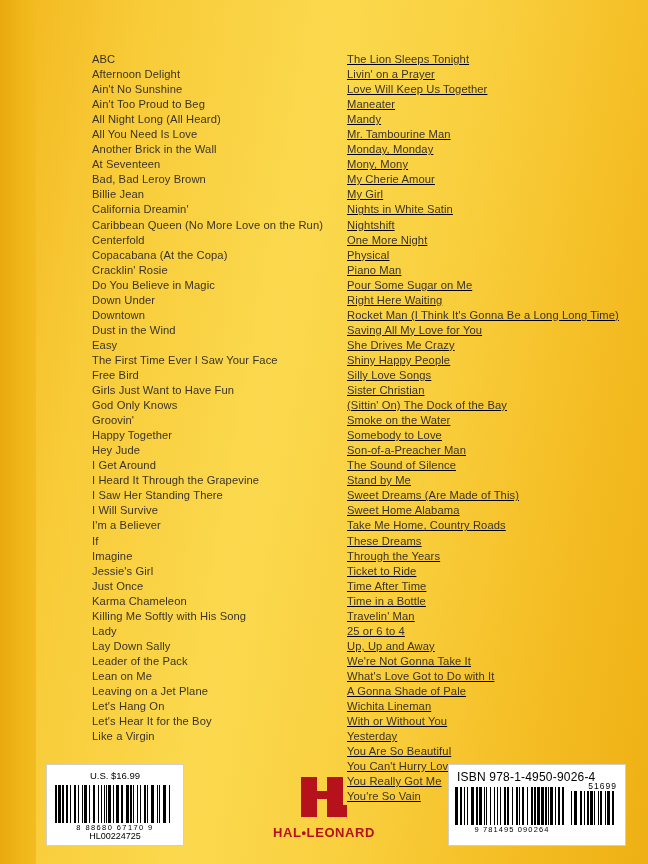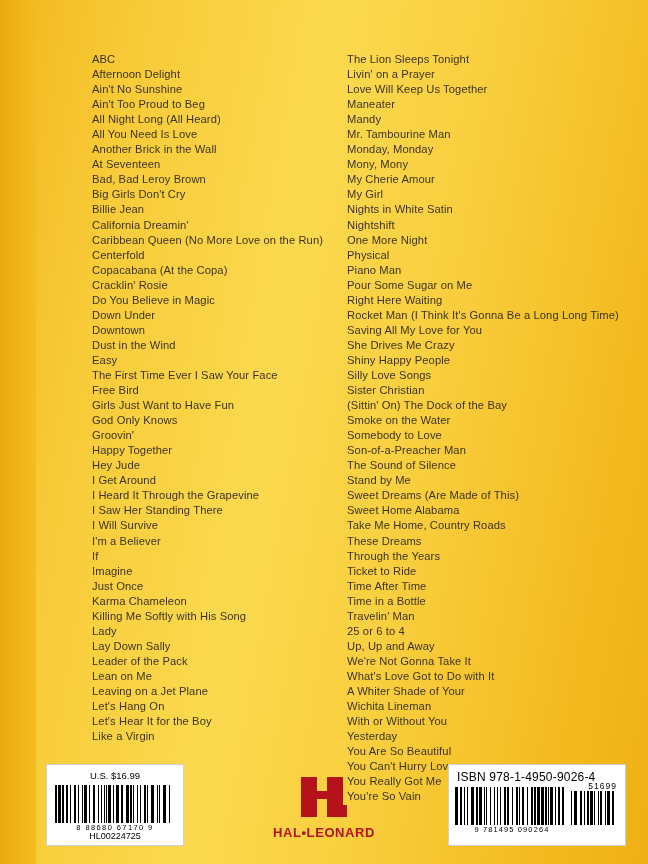--- a/index.html
+++ b/index.html
@@ -43,20 +43,21 @@
     top: 52px;
     width: 500px;
     display: flex;
     gap: 0;
   }
   .col {
     width: 255px;
   }
   .col.right {
     width: 245px;
+    text-decoration: underline;
   }
   .song {
     font-size: 11.2px;
     line-height: 15.05px;
     color: #3b3429;
     letter-spacing: 0.1px;
     white-space: nowrap;
   }
   
   .barcode-left {
@@ -210,21 +211,20 @@
       <div class="col" id="col-left">
           <div class="song">ABC</div>
           <div class="song">Afternoon Delight</div>
           <div class="song">Ain't No Sunshine</div>
           <div class="song">Ain't Too Proud to Beg</div>
           <div class="song">All Night Long (All Heard)</div>
           <div class="song">All You Need Is Love</div>
           <div class="song">Another Brick in the Wall</div>
           <div class="song">At Seventeen</div>
           <div class="song">Bad, Bad Leroy Brown</div>
-          <div class="song">Big Girls Don't Cry</div>
           <div class="song">Billie Jean</div>
           <div class="song">California Dreamin'</div>
           <div class="song">Caribbean Queen (No More Love on the Run)</div>
           <div class="song">Centerfold</div>
           <div class="song">Copacabana (At the Copa)</div>
           <div class="song">Cracklin' Rosie</div>
           <div class="song">Do You Believe in Magic</div>
           <div class="song">Down Under</div>
           <div class="song">Downtown</div>
           <div class="song">Dust in the Wind</div>
@@ -236,20 +236,21 @@
           <div class="song">Groovin'</div>
           <div class="song">Happy Together</div>
           <div class="song">Hey Jude</div>
           <div class="song">I Get Around</div>
           <div class="song">I Heard It Through the Grapevine</div>
           <div class="song">I Saw Her Standing There</div>
           <div class="song">I Will Survive</div>
           <div class="song">I'm a Believer</div>
           <div class="song">If</div>
           <div class="song">Imagine</div>
+          <div class="song">Jessie's Girl</div>
           <div class="song">Just Once</div>
           <div class="song">Karma Chameleon</div>
           <div class="song">Killing Me Softly with His Song</div>
           <div class="song">Lady</div>
           <div class="song">Lay Down Sally</div>
           <div class="song">Leader of the Pack</div>
           <div class="song">Lean on Me</div>
           <div class="song">Leaving on a Jet Plane</div>
           <div class="song">Let's Hang On</div>
           <div class="song">Let's Hear It for the Boy</div>
@@ -291,21 +292,21 @@
           <div class="song">These Dreams</div>
           <div class="song">Through the Years</div>
           <div class="song">Ticket to Ride</div>
           <div class="song">Time After Time</div>
           <div class="song">Time in a Bottle</div>
           <div class="song">Travelin' Man</div>
           <div class="song">25 or 6 to 4</div>
           <div class="song">Up, Up and Away</div>
           <div class="song">We're Not Gonna Take It</div>
           <div class="song">What's Love Got to Do with It</div>
-          <div class="song">A Whiter Shade of Your</div>
+          <div class="song">A Gonna Shade of Pale</div>
           <div class="song">Wichita Lineman</div>
           <div class="song">With or Without You</div>
           <div class="song">Yesterday</div>
           <div class="song">You Are So Beautiful</div>
           <div class="song">You Can't Hurry Love</div>
           <div class="song">You Really Got Me</div>
           <div class="song">You're So Vain</div>
         </div>
     </div>
 

